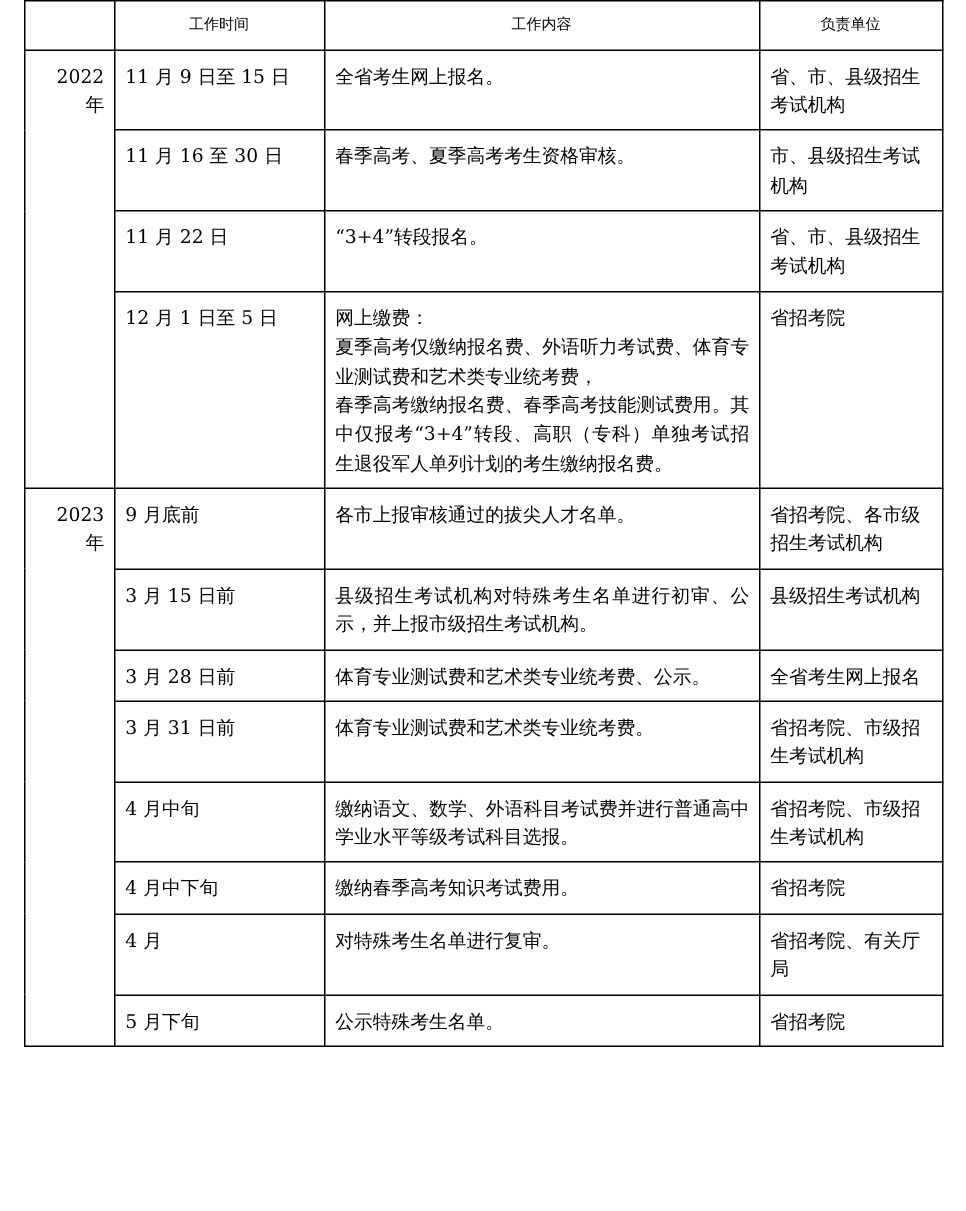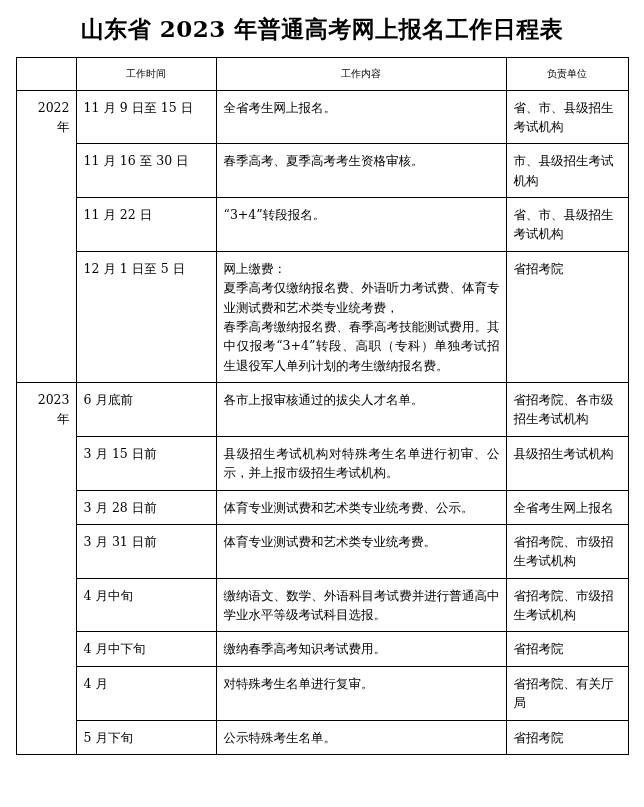--- a/index.html
+++ b/index.html
@@ -79,21 +79,20 @@
     border-left: 1px solid #000;
     border-right: 1px solid #000;
     border-bottom: 1px solid #000;
   }
 </style>
 </head>
 <body>
 
 <div class="page">
 
-  <div class="doc-title">山东省 2023 年普通高考网上报名工作日程表</div>
 
   <table class="schedule">
     <colgroup>
       <col class="col-year">
       <col class="col-time">
       <col class="col-work">
       <col class="col-unit">
     </colgroup>
     <thead>
       <tr>
@@ -124,21 +123,21 @@
       <tr>
         <td class="time-cell">12 月 1 日至 5 日</td>
         <td class="work-cell" style="white-space: pre-line;">网上缴费：
 夏季高考仅缴纳报名费、外语听力考试费、体育专业测试费和艺术类专业统考费，
 春季高考缴纳报名费、春季高考技能测试费用。其中仅报考“3+4”转段、高职（专科）单独考试招生退役军人单列计划的考生缴纳报名费。</td>
         <td class="unit-cell mid">省招考院</td>
       </tr>
 
       <tr>
         <td class="year-cell" rowspan="8">2023 年</td>
-        <td class="time-cell">6 月底前</td>
+        <td class="time-cell">9 月底前</td>
         <td class="work-cell mid">各市上报审核通过的拔尖人才名单。</td>
         <td class="unit-cell">省招考院、各市级招生考试机构</td>
       </tr>
       <tr>
         <td class="time-cell">3 月 15 日前</td>
         <td class="work-cell">县级招生考试机构对特殊考生名单进行初审、公示，并上报市级招生考试机构。</td>
         <td class="unit-cell">县级招生考试机构</td>
       </tr>
       <tr>
         <td class="time-cell">3 月 28 日前</td>

